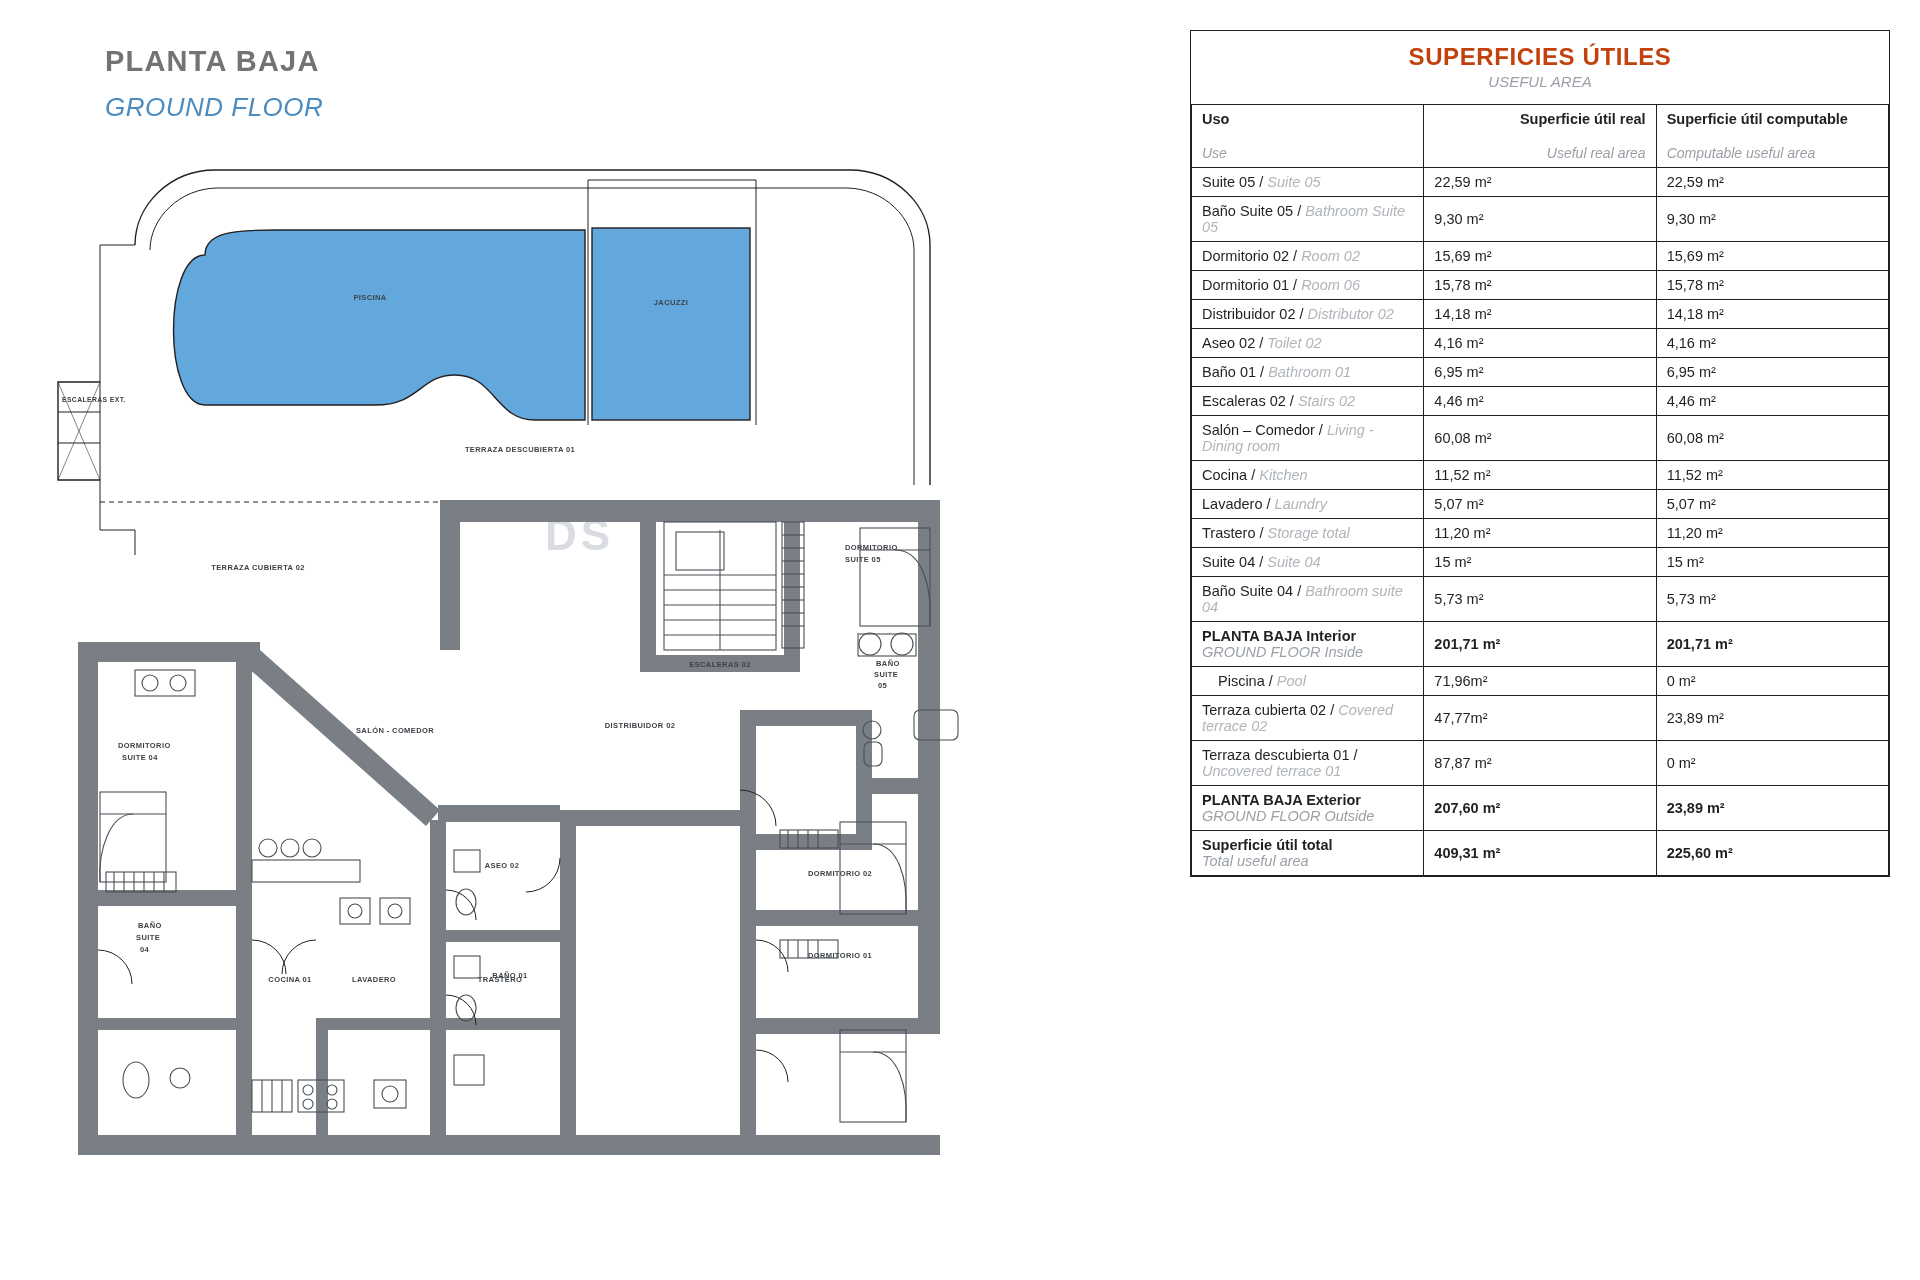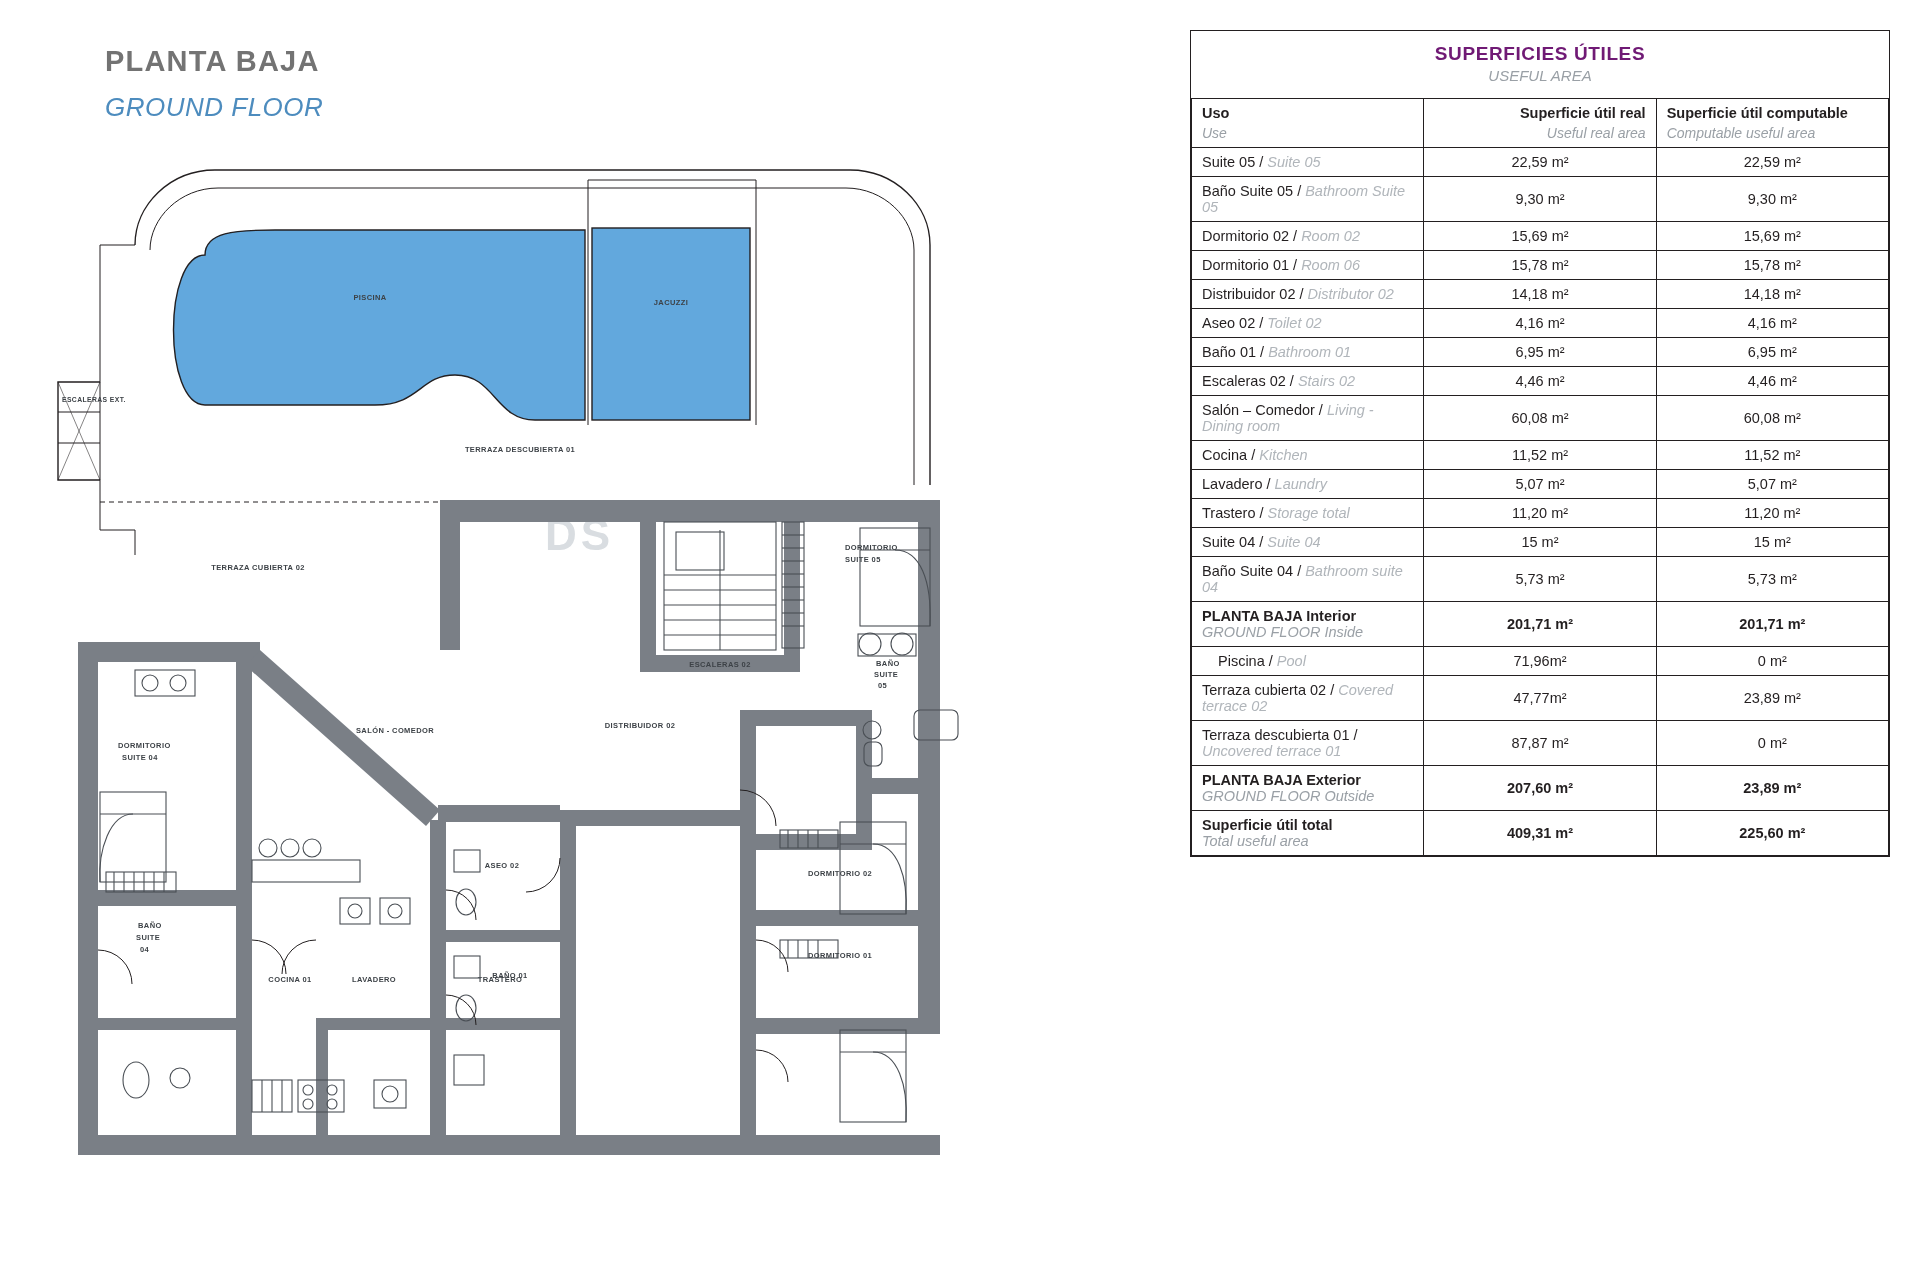--- a/index.html
+++ b/index.html
@@ -49,30 +49,30 @@
   }
   table#areas td,table#areas th{
     border:1px solid #231f20;
     padding:6px 10px;
     vertical-align:middle;
     font-size:14.5px;
   }
   .head-title{
     text-align:center;border:none !important;padding:12px 4px 14px 4px !important;
   }
-  .head-title .es{font-size:19px;font-weight:bold;letter-spacing:.6px;color:#701a75;}
+  .head-title .es{font-size:24px;font-weight:bold;letter-spacing:.6px;color:#c2410c;}
   .head-title .en{font-size:15px;font-style:italic;color:#9aa0a6;display:block;margin-top:2px;}
   .colhead{font-weight:bold;font-size:15px;line-height:1.15;}
-  .colhead .en{display:block;font-weight:normal;font-style:italic;color:#9aa0a6;font-size:14px;margin-top:3px;}
+  .colhead .en{display:block;font-weight:normal;font-style:italic;color:#9aa0a6;font-size:14px;margin-top:17px;}
   .c-uso{width:47%;}
   .c-real{width:26.5%;text-align:right;}
   .c-comp{width:26.5%;text-align:left;}
   .use-es{color:#231f20;}
   .use-en{color:#b0b5ba;font-style:italic;}
-  .num{text-align:center;white-space:nowrap;}
+  .num{text-align:left;white-space:nowrap;}
   tr.total td{font-weight:bold;}
   tr.total .use-en{font-weight:normal;color:#9aa0a6;font-style:italic;display:block;}
   tr.total .use-es{display:block;}
   td.indent{padding-left:26px !important;}
 </style>
 </head>
 <body>
 
 <div id="plan-panel">
 

